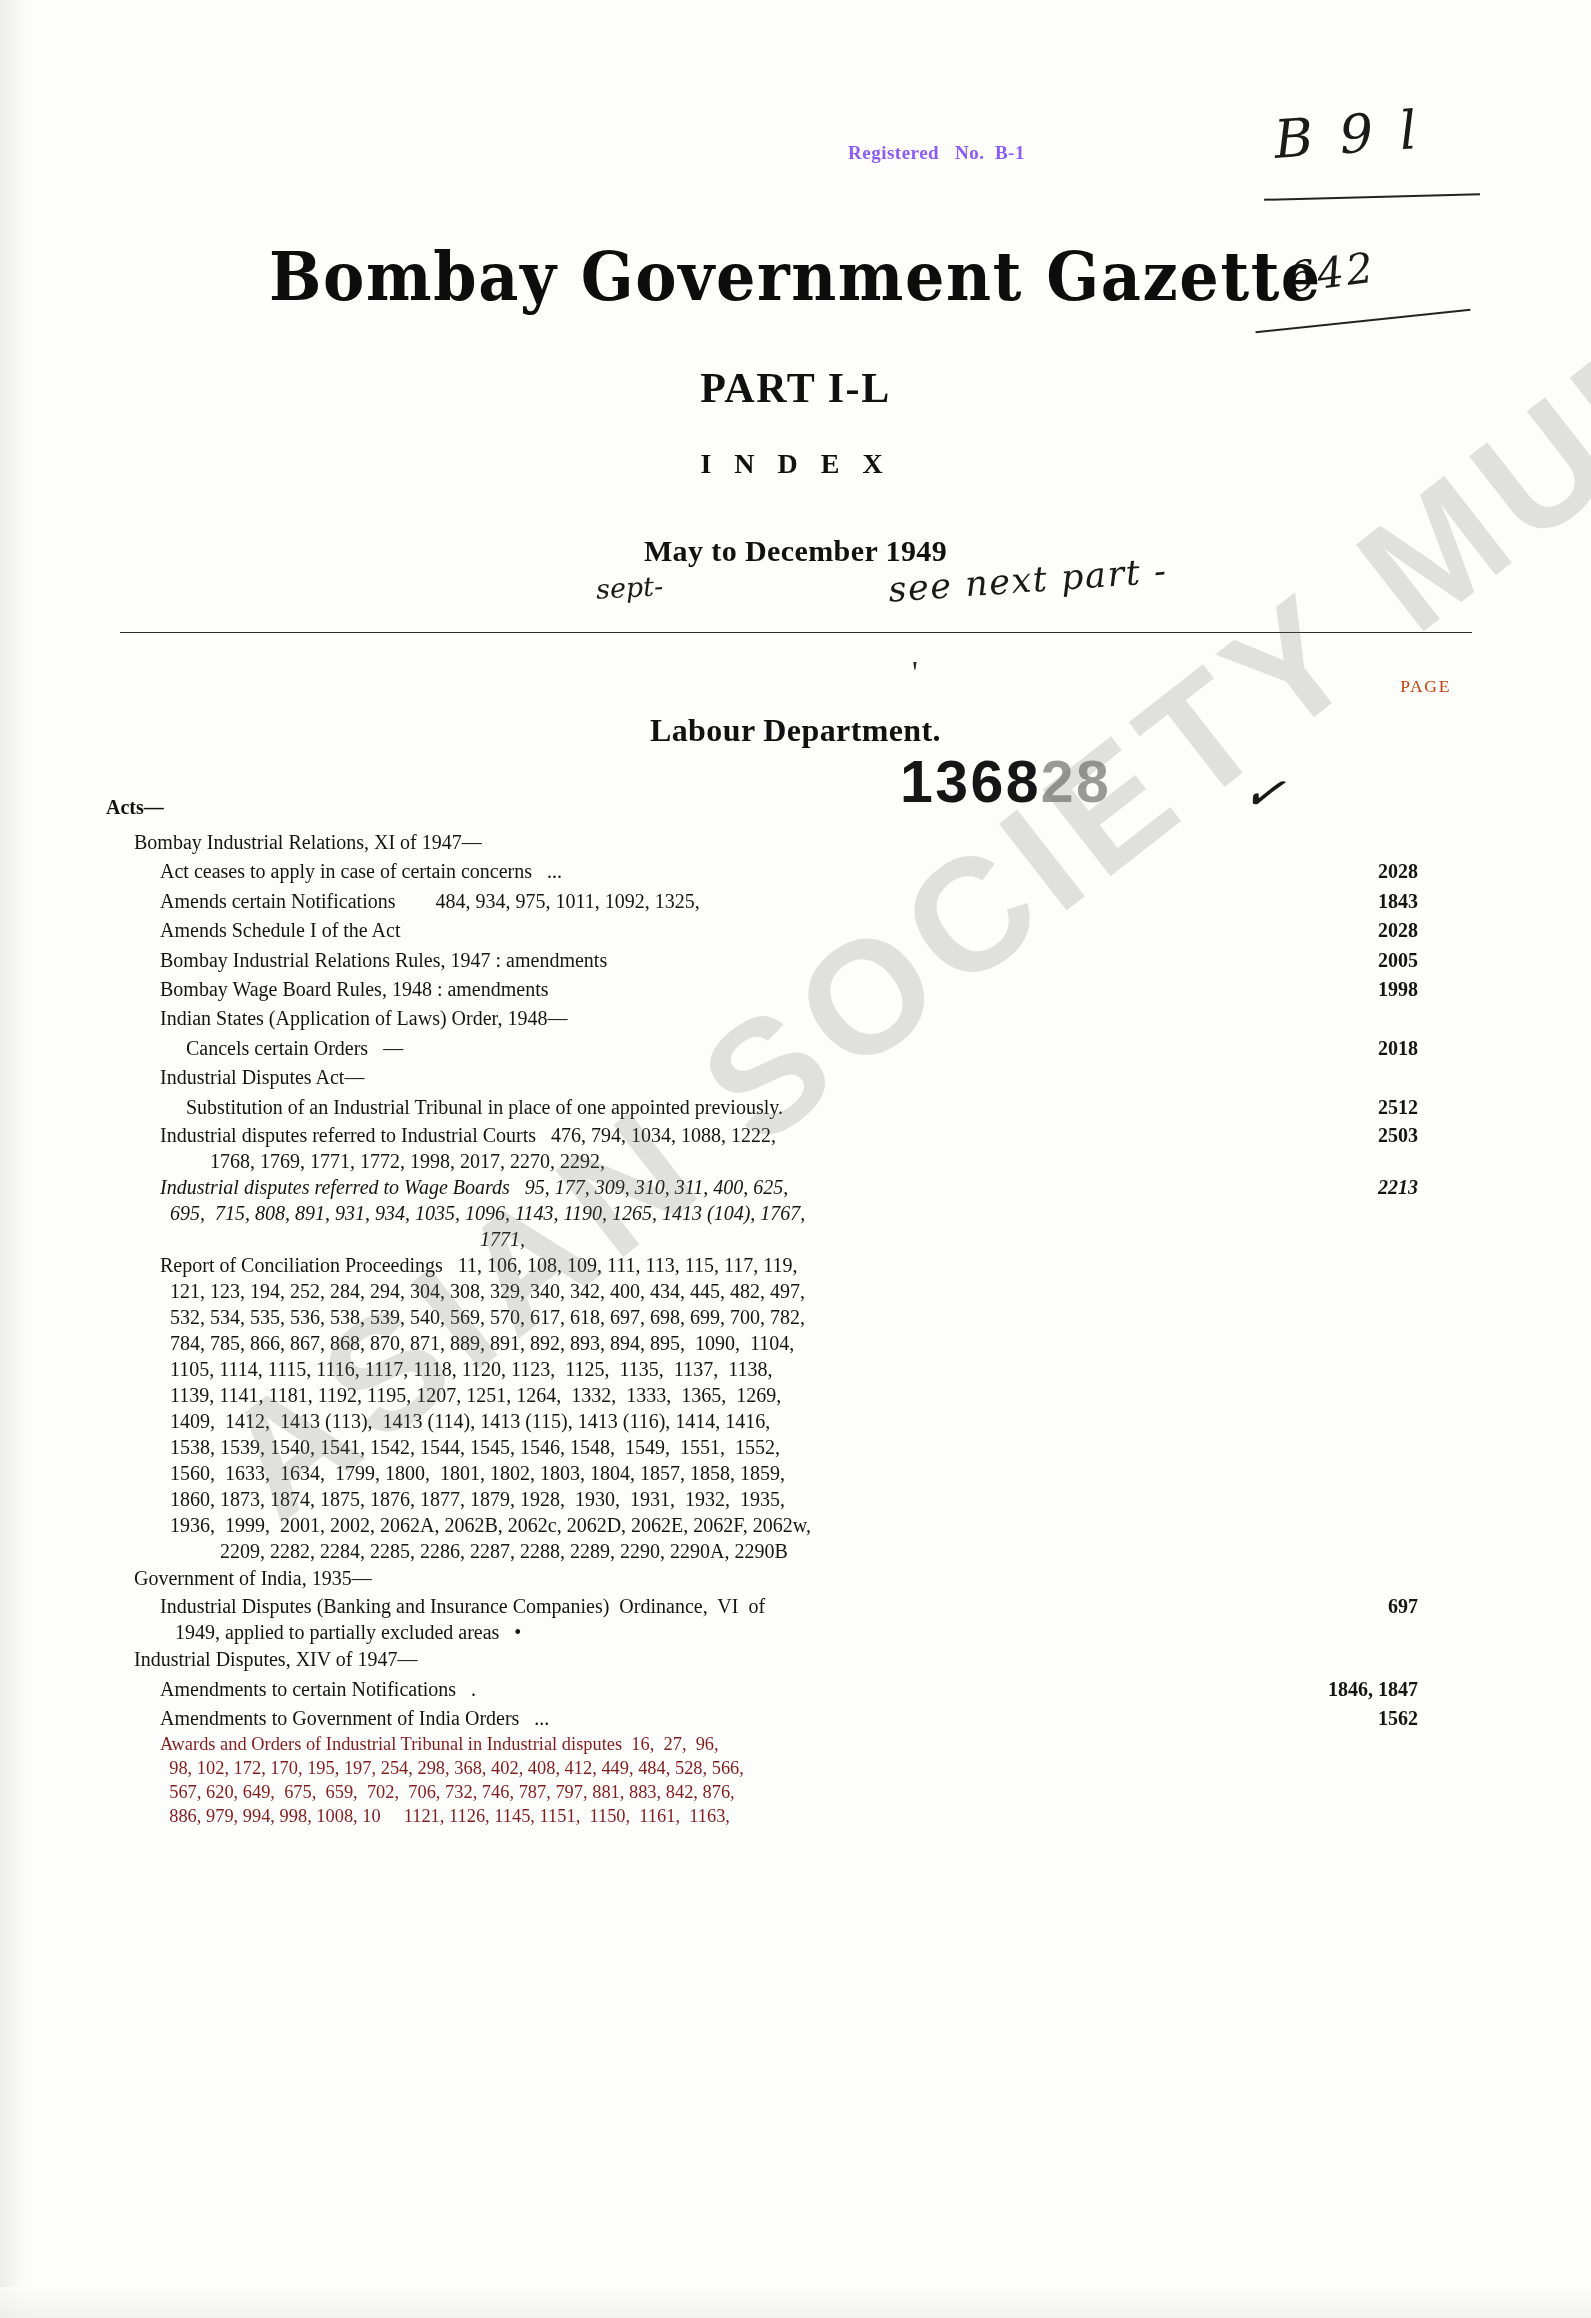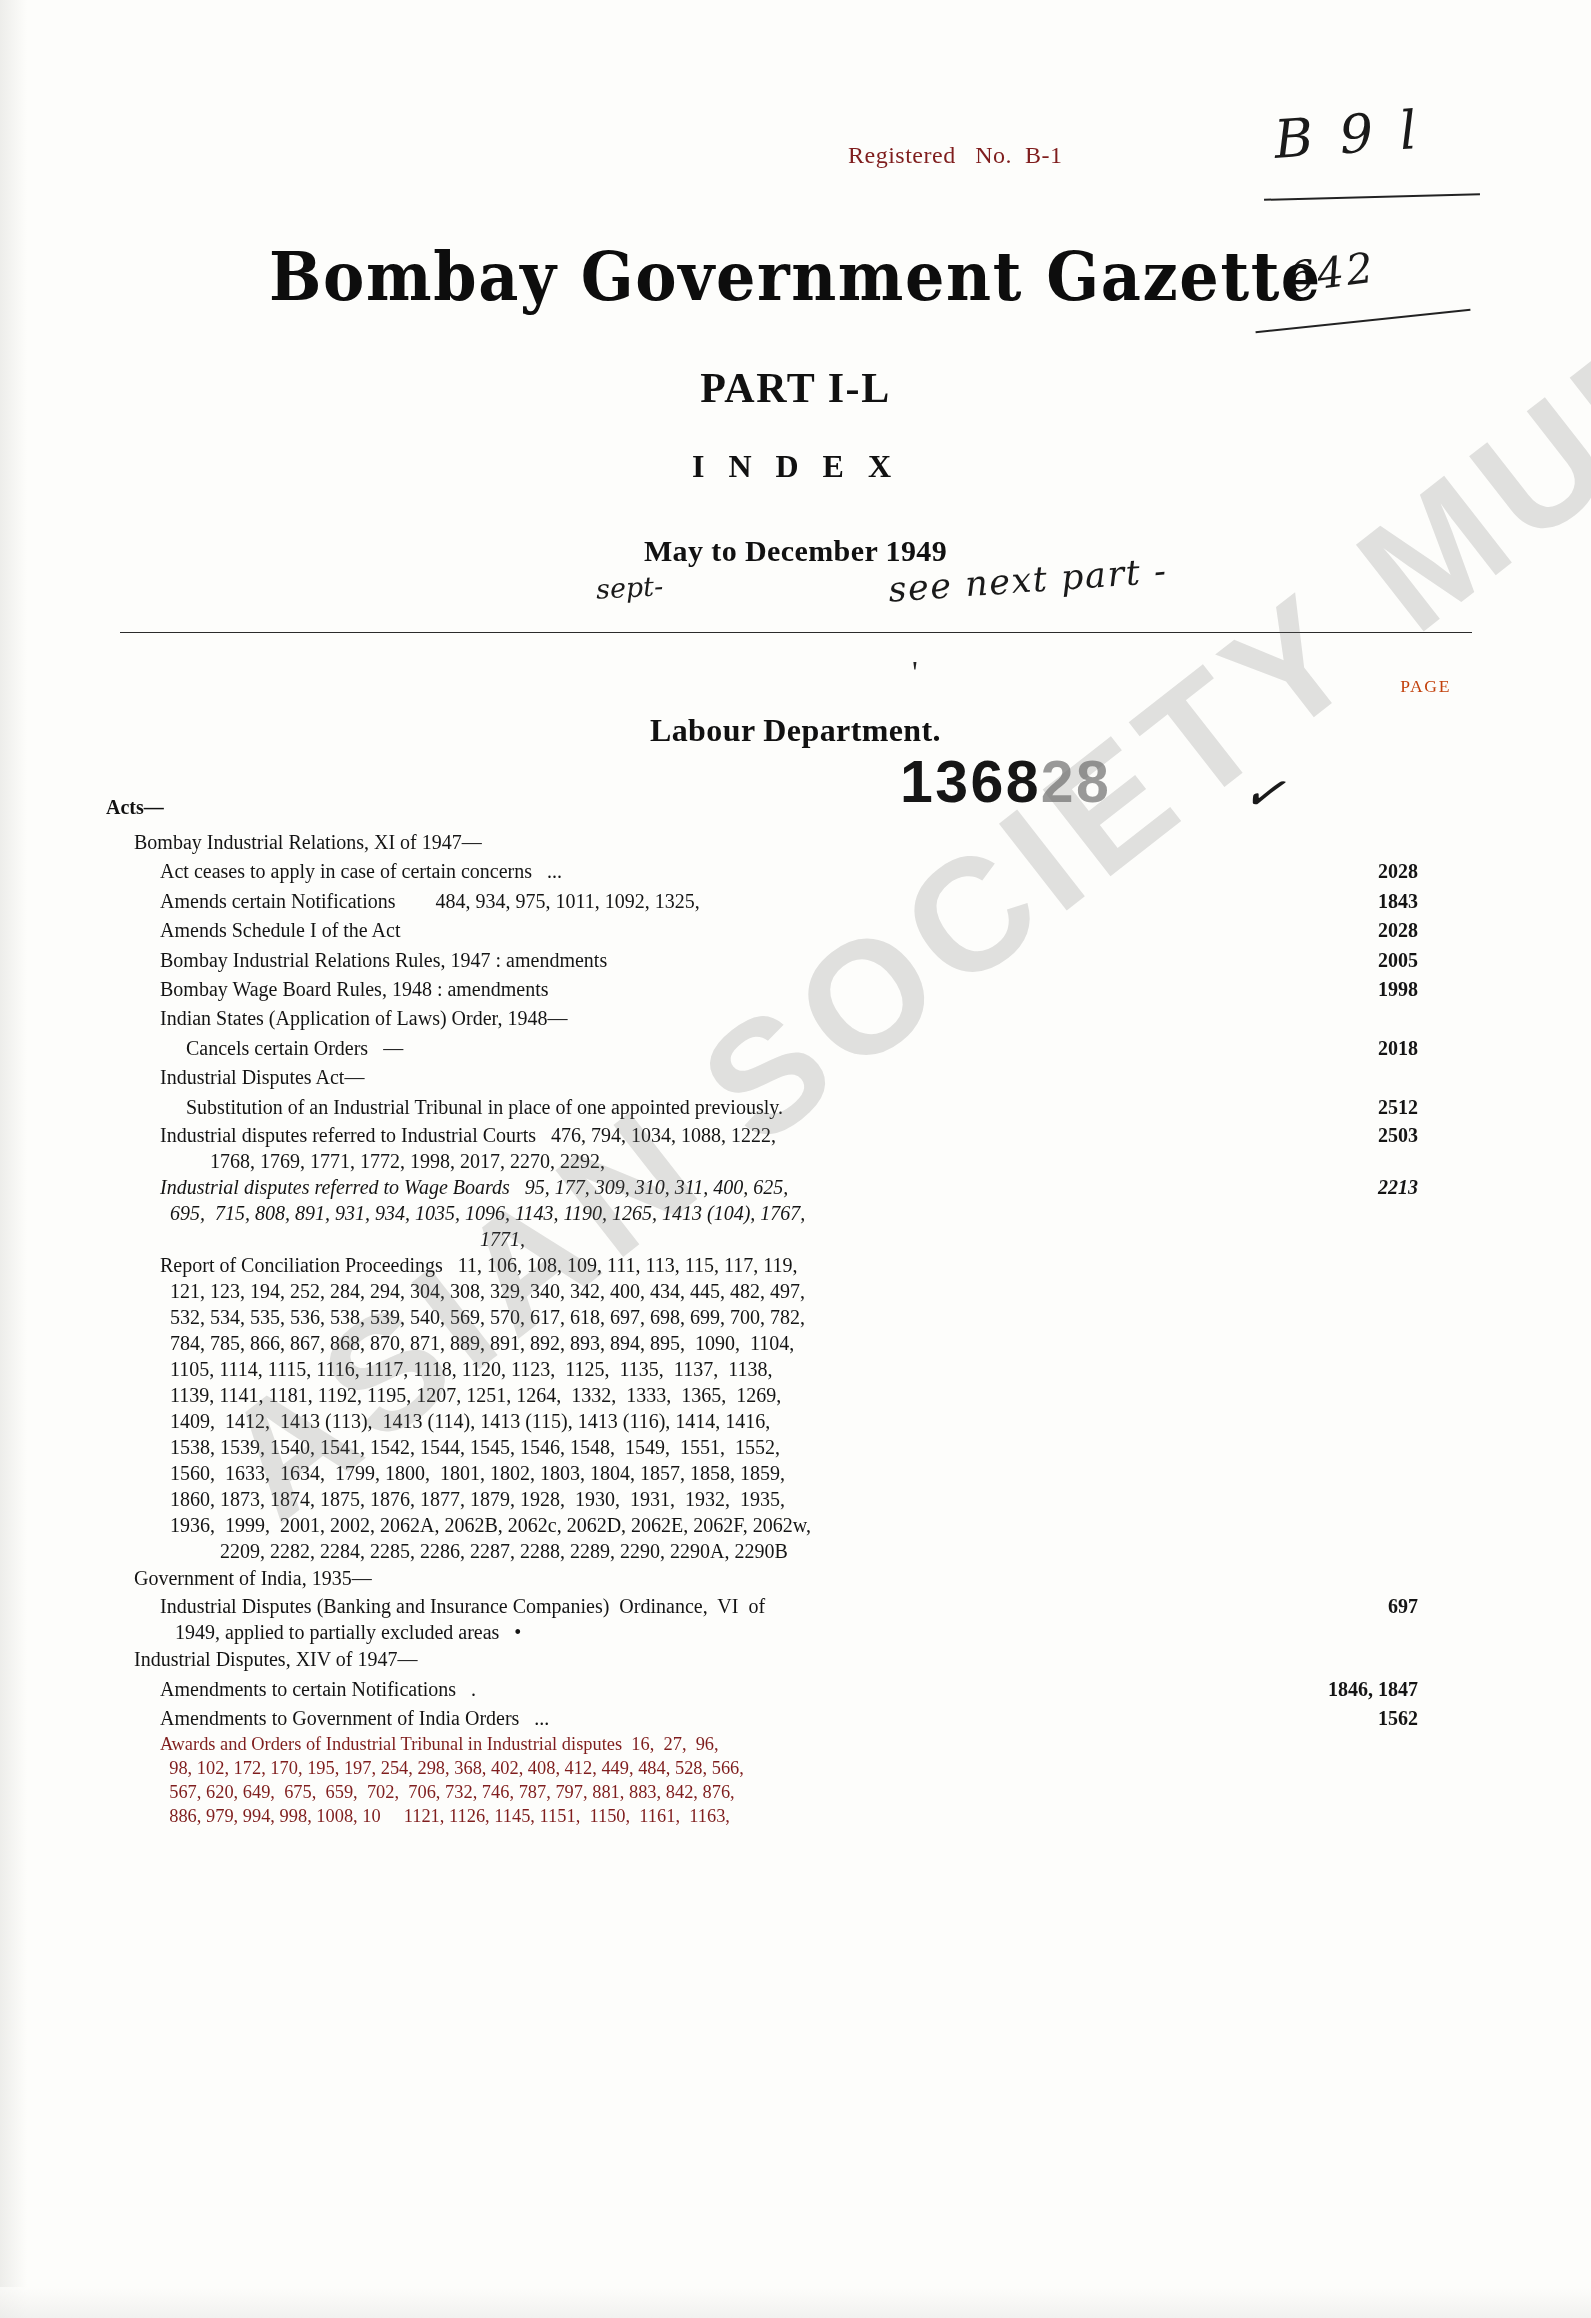--- a/index.html
+++ b/index.html
@@ -59,24 +59,24 @@
     transform-origin: 50% 50%;
     white-space: nowrap;
   }
 
   
   .registered {
     position: absolute;
     left: 848px;
     top: 142px;
     font-family: "Liberation Serif", serif;
-    font-weight: 400;
-    font-size: 24px;
+    font-weight: 700;
+    font-size: 19px;
     letter-spacing: 0.5px;
-    color: #7f1d1d;
+    color: #8b5cf6;
   }
 
   .the-word {
     position: absolute;
     top: 172px;
     left: 0; right: 0;
     text-align: center;
     font-family: "DejaVu Serif", serif;
     font-weight: 700;
     font-size: 37px;
@@ -105,21 +105,21 @@
     font-size: 42px;
     letter-spacing: 1.6px;
   }
   .index-line {
     position: absolute;
     top: 448px;
     left: 0; right: 0;
     text-align: center;
     font-family: "Liberation Serif", serif;
     font-weight: 700;
-    font-size: 32px;
+    font-size: 28px;
     letter-spacing: 8px;
   }
   .dates-line {
     position: absolute;
     top: 534px;
     left: 0; right: 0;
     text-align: center;
     font-family: "Liberation Serif", serif;
     font-weight: 700;
     font-size: 30px;

